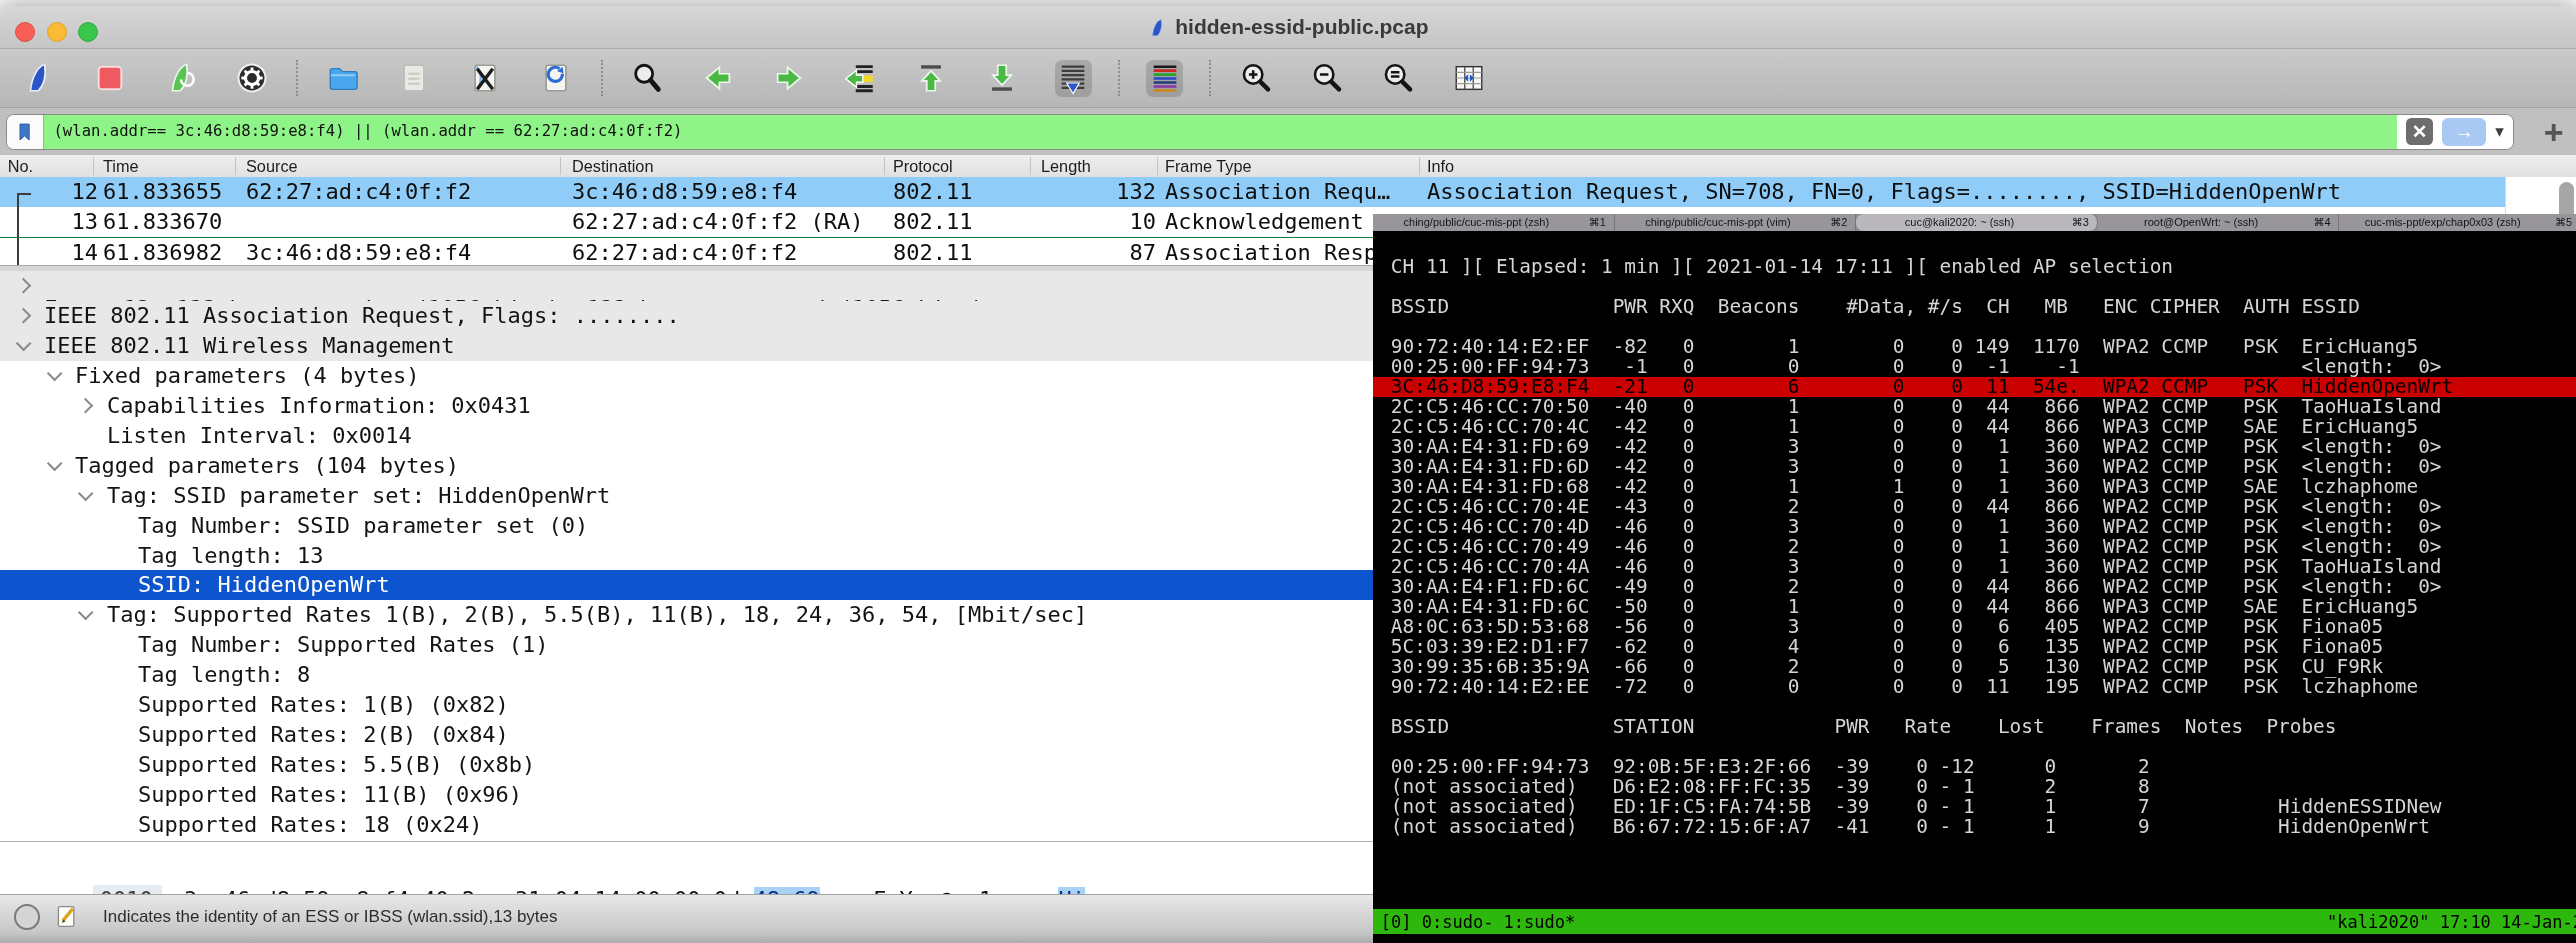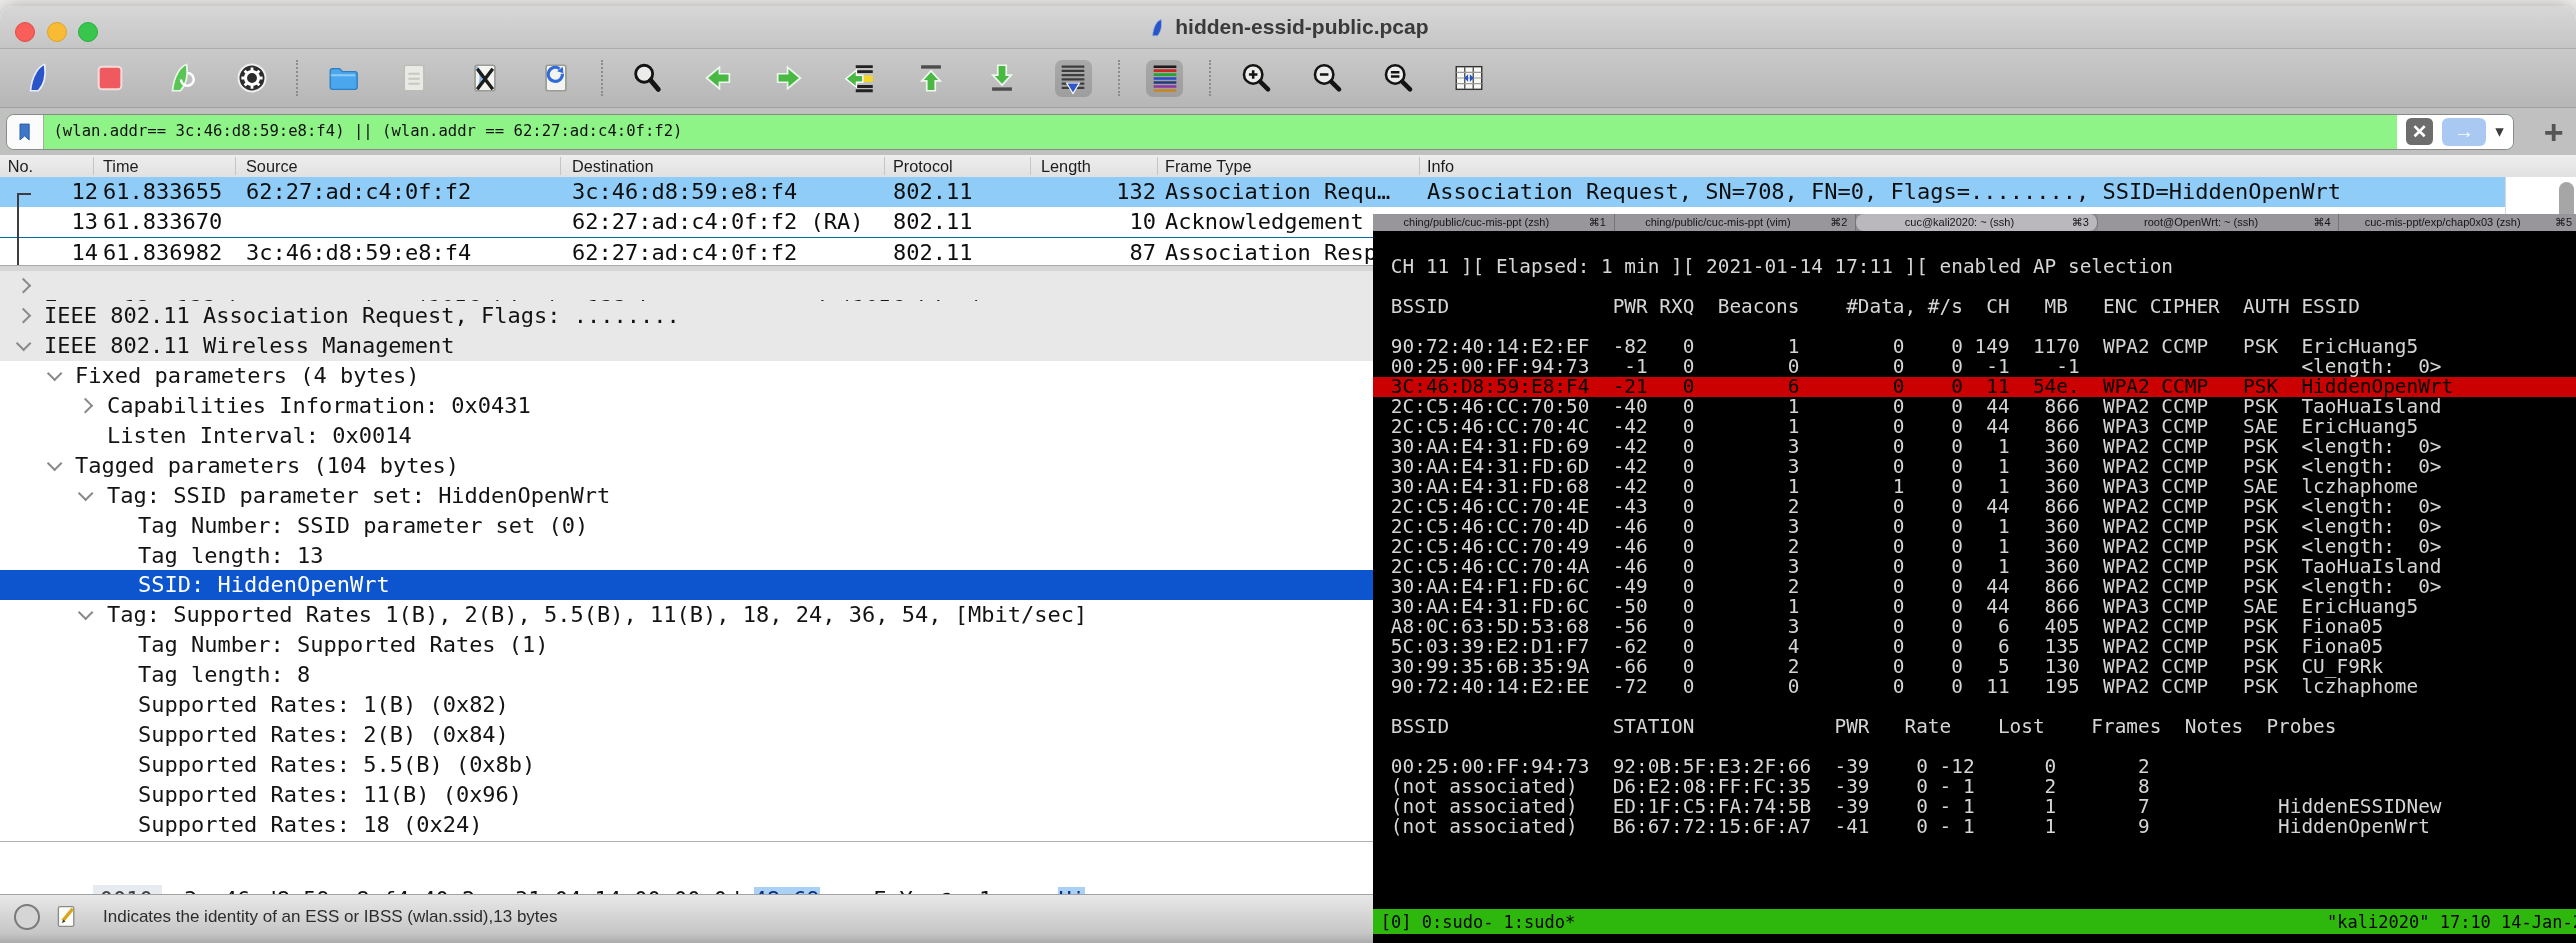--- a/index.html
+++ b/index.html
@@ -37,21 +37,21 @@
        display:flex;align-items:center;justify-content:center;font-weight:bold;}
   .f-apply{width:44px;height:28px;background:#a9c9f2;border-radius:6.2px;display:flex;
            align-items:center;justify-content:center;color:#fff;font-size:20px;font-weight:bold;}
   .f-caret{color:#3c3c3c;font-size:17px;}
   .f-plus{position:absolute;right:12.4px;top:1.6px;font-size:34px;color:#555;font-weight:bold;line-height:45px;}
   
   .plheader{position:absolute;top:149px;left:0;right:0;height:22px;
             background:linear-gradient(#efeeef,#e2e1e2);border-bottom:0.8px solid #bcbbbc;}
   .plheader .hlabel{position:absolute;top:0;height:22px;line-height:22px;font-size:16.3px;color:#1d1d1d;white-space:pre;}
   .colsep{position:absolute;top:1.6px;height:18.7px;width:0;border-left:0.8px solid #c6c5c6;}
-  .prows{position:absolute;top:171px;left:0;right:0;height:88px;background:#0369a1;overflow:hidden;}
+  .prows{position:absolute;top:171px;left:0;right:0;height:88px;background:#15803d;overflow:hidden;}
   .prow{position:absolute;left:0;right:0;height:30px;line-height:30px;
         font-family:"DejaVu Sans Mono",monospace;font-size:22px;color:#0e0e0e;background:#fff;}
   .prow.sel{background:#8fcdf8;}
   .pc{position:absolute;top:0;white-space:pre;overflow:hidden;}
   .bracket{position:absolute;left:17px;top:15.6px;width:12.4px;height:73px;
            border-left:2.3px solid #3d3d3d;border-top:2.3px solid #3d3d3d;}
   .pl-track{position:absolute;top:0;right:0;width:70px;height:88px;background:#ffffff;border-left:0.8px solid #d9d9d9;}
   .pl-thumb{position:absolute;top:4.7px;right:1.6px;width:15.6px;height:51px;background:#a7a6a7;border-radius:7.8px;}
   
   .splitter{position:absolute;top:259px;left:0;right:0;height:6.2px;background:#d7d6d7;

